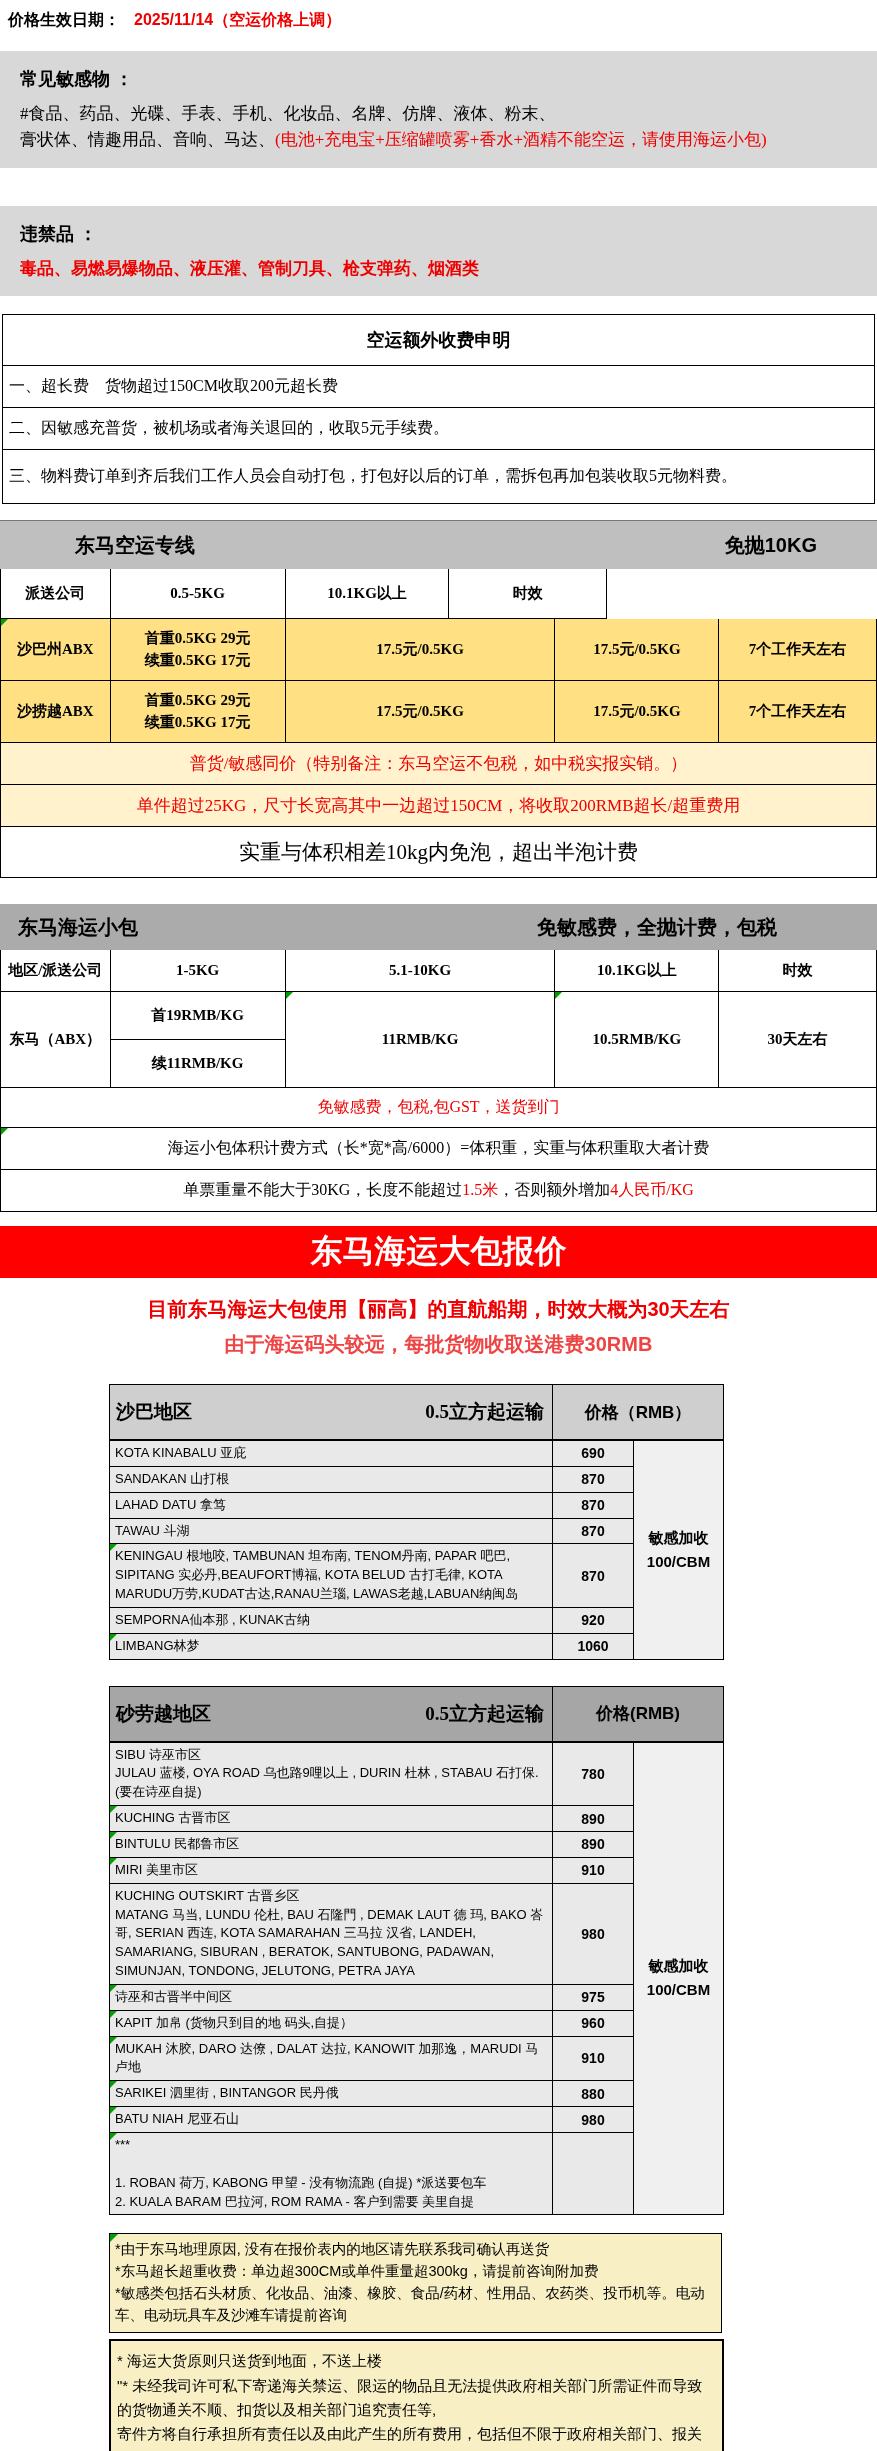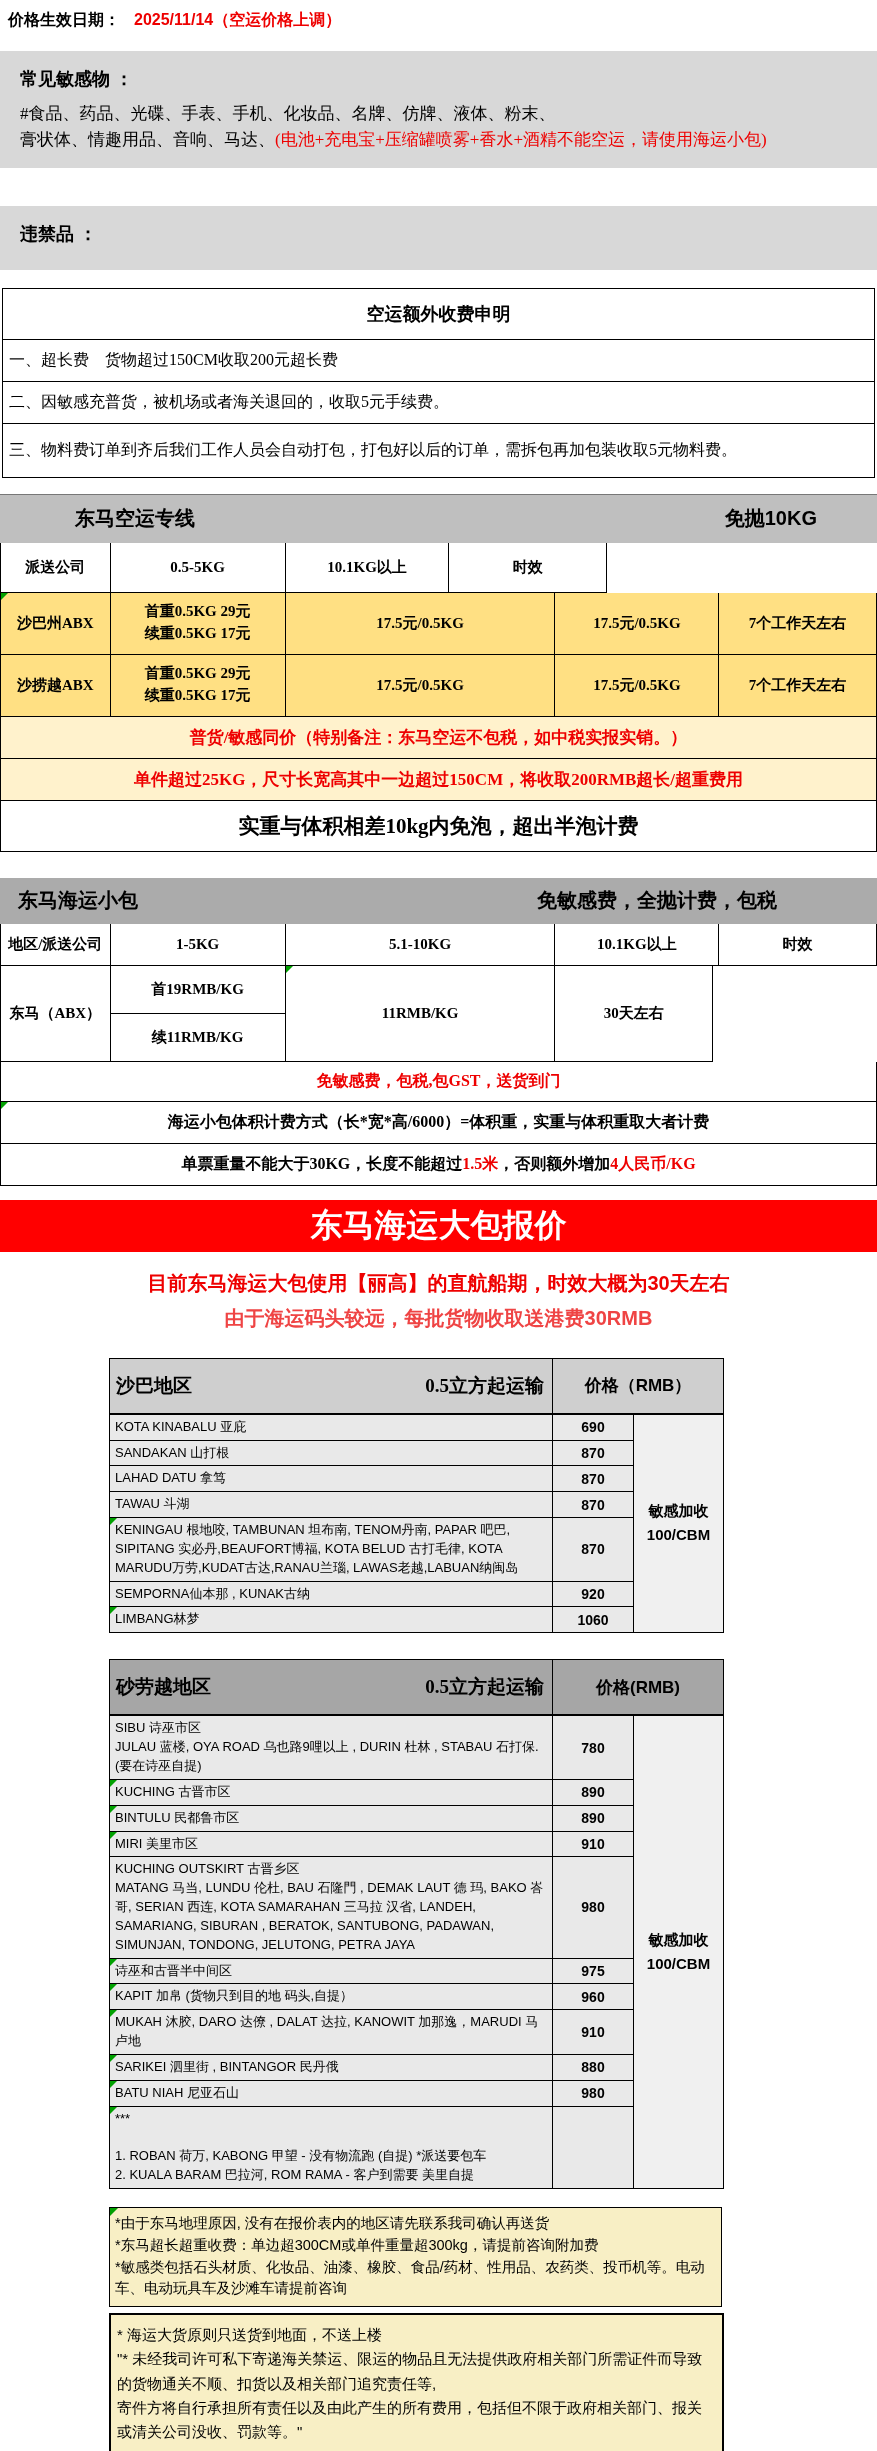--- a/index.html
+++ b/index.html
@@ -29,21 +29,21 @@
   
   .grid{margin-top:0;}
   .grid .ghead{display:flex; align-items:center; justify-content:space-between;
     font-family:"Liberation Sans","DejaVu Sans",sans-serif; font-weight:bold; font-size:20px;}
   .grid-row{display:flex; border-left:1px solid #000;}
   .gc{border-right:1px solid #000; border-bottom:1px solid #000;
     display:flex; align-items:center; justify-content:center; text-align:center;
     font-size:15px; font-weight:bold; padding:4px 2px; box-sizing:border-box;}
   .c1{width:12.5%;} .c2{width:20%;} .c3{width:30.8%;} .c4{width:18.7%;} .c5{width:18%;}
   .gc{position:relative;}
-  .note-row{border:1px solid #000; border-top:none; text-align:center; font-weight:bold;}
+  .note-row{border:1px solid #000; border-top:none; text-align:center; font-weight:normal;}
   .marker:before{content:""; position:absolute; top:0; left:0; width:0; height:0;
     border-top:7px solid #00a000; border-right:7px solid transparent;}
   .rel{position:relative;}
   
   .air{margin-top:16px;}
   .air .ghead{background:#bfbfbf; height:48px; padding:0 60px 0 75px; border-top:1px solid #777;}
   .air .hdr .gc{height:50px; background:#fff;}
   .air .data .gc{background:#ffe083; height:62px;}
   .air .sub{display:flex; flex-direction:column; width:100%;}
   .air .sub div{line-height:1.45;}
@@ -111,20 +111,21 @@
 <div class="gray-box">
   <div class="gb-title">常见敏感物 ：</div>
   <div class="gb-body">
     <span>#食品、药品、光碟、手表、手机、化妆品、名牌、仿牌、液体、粉末、</span><br>
     <span>膏状体、情趣用品、音响、马达、</span><span class="red">(电池+充电宝+压缩罐喷雾+香水+酒精不能空运，请使用海运小包)</span>
   </div>
 </div>
 
 <div class="gray-box second">
   <div class="gb-title">违禁品 ：</div>
+  <div class="gb-body red">毒品、易燃易爆物品、液压灌、管制刀具、枪支弹药、烟酒类</div>
 </div>
 
 <div class="stmt-table">
   <div class="stmt-title">空运额外收费申明</div>
   <div id="stmt-rows">
       <div class="stmt-row">一、超长费　货物超过150CM收取200元超长费</div>
       <div class="stmt-row">二、因敏感充普货，被机场或者海关退回的，收取5元手续费。</div>
       <div class="stmt-row">三、物料费订单到齐后我们工作人员会自动打包，打包好以后的订单，需拆包再加包装收取5元物料费。</div>
     </div>
 </div>
@@ -183,20 +184,21 @@
   </div>
   <div class="grid-row data">
     <div class="gc c1">东马（ABX）</div>
     <div class="gc c2" style="padding:0;">
       <div class="sub">
           <div>首19RMB/KG</div>
           <div>续11RMB/KG</div>
         </div>
     </div>
     <div class="gc c3 marker">11RMB/KG</div>
+    <div class="gc c4 marker">10.5RMB/KG</div>
     <div class="gc c5">30天左右</div>
   </div>
   <div class="note-row sea-note1">免敏感费，包税,包GST，送货到门</div>
   <div class="note-row sea-note2 rel marker">海运小包体积计费方式（长*宽*高/6000）=体积重，实重与体积重取大者计费</div>
   <div class="note-row sea-note3">
     <span>单票重量不能大于30KG，长度不能超过</span><span class="red">1.5米</span><span>，否则额外增加</span><span class="red">4人民币/KG</span>
   </div>
 </div>
 
 <div class="banner">东马海运大包报价</div>

